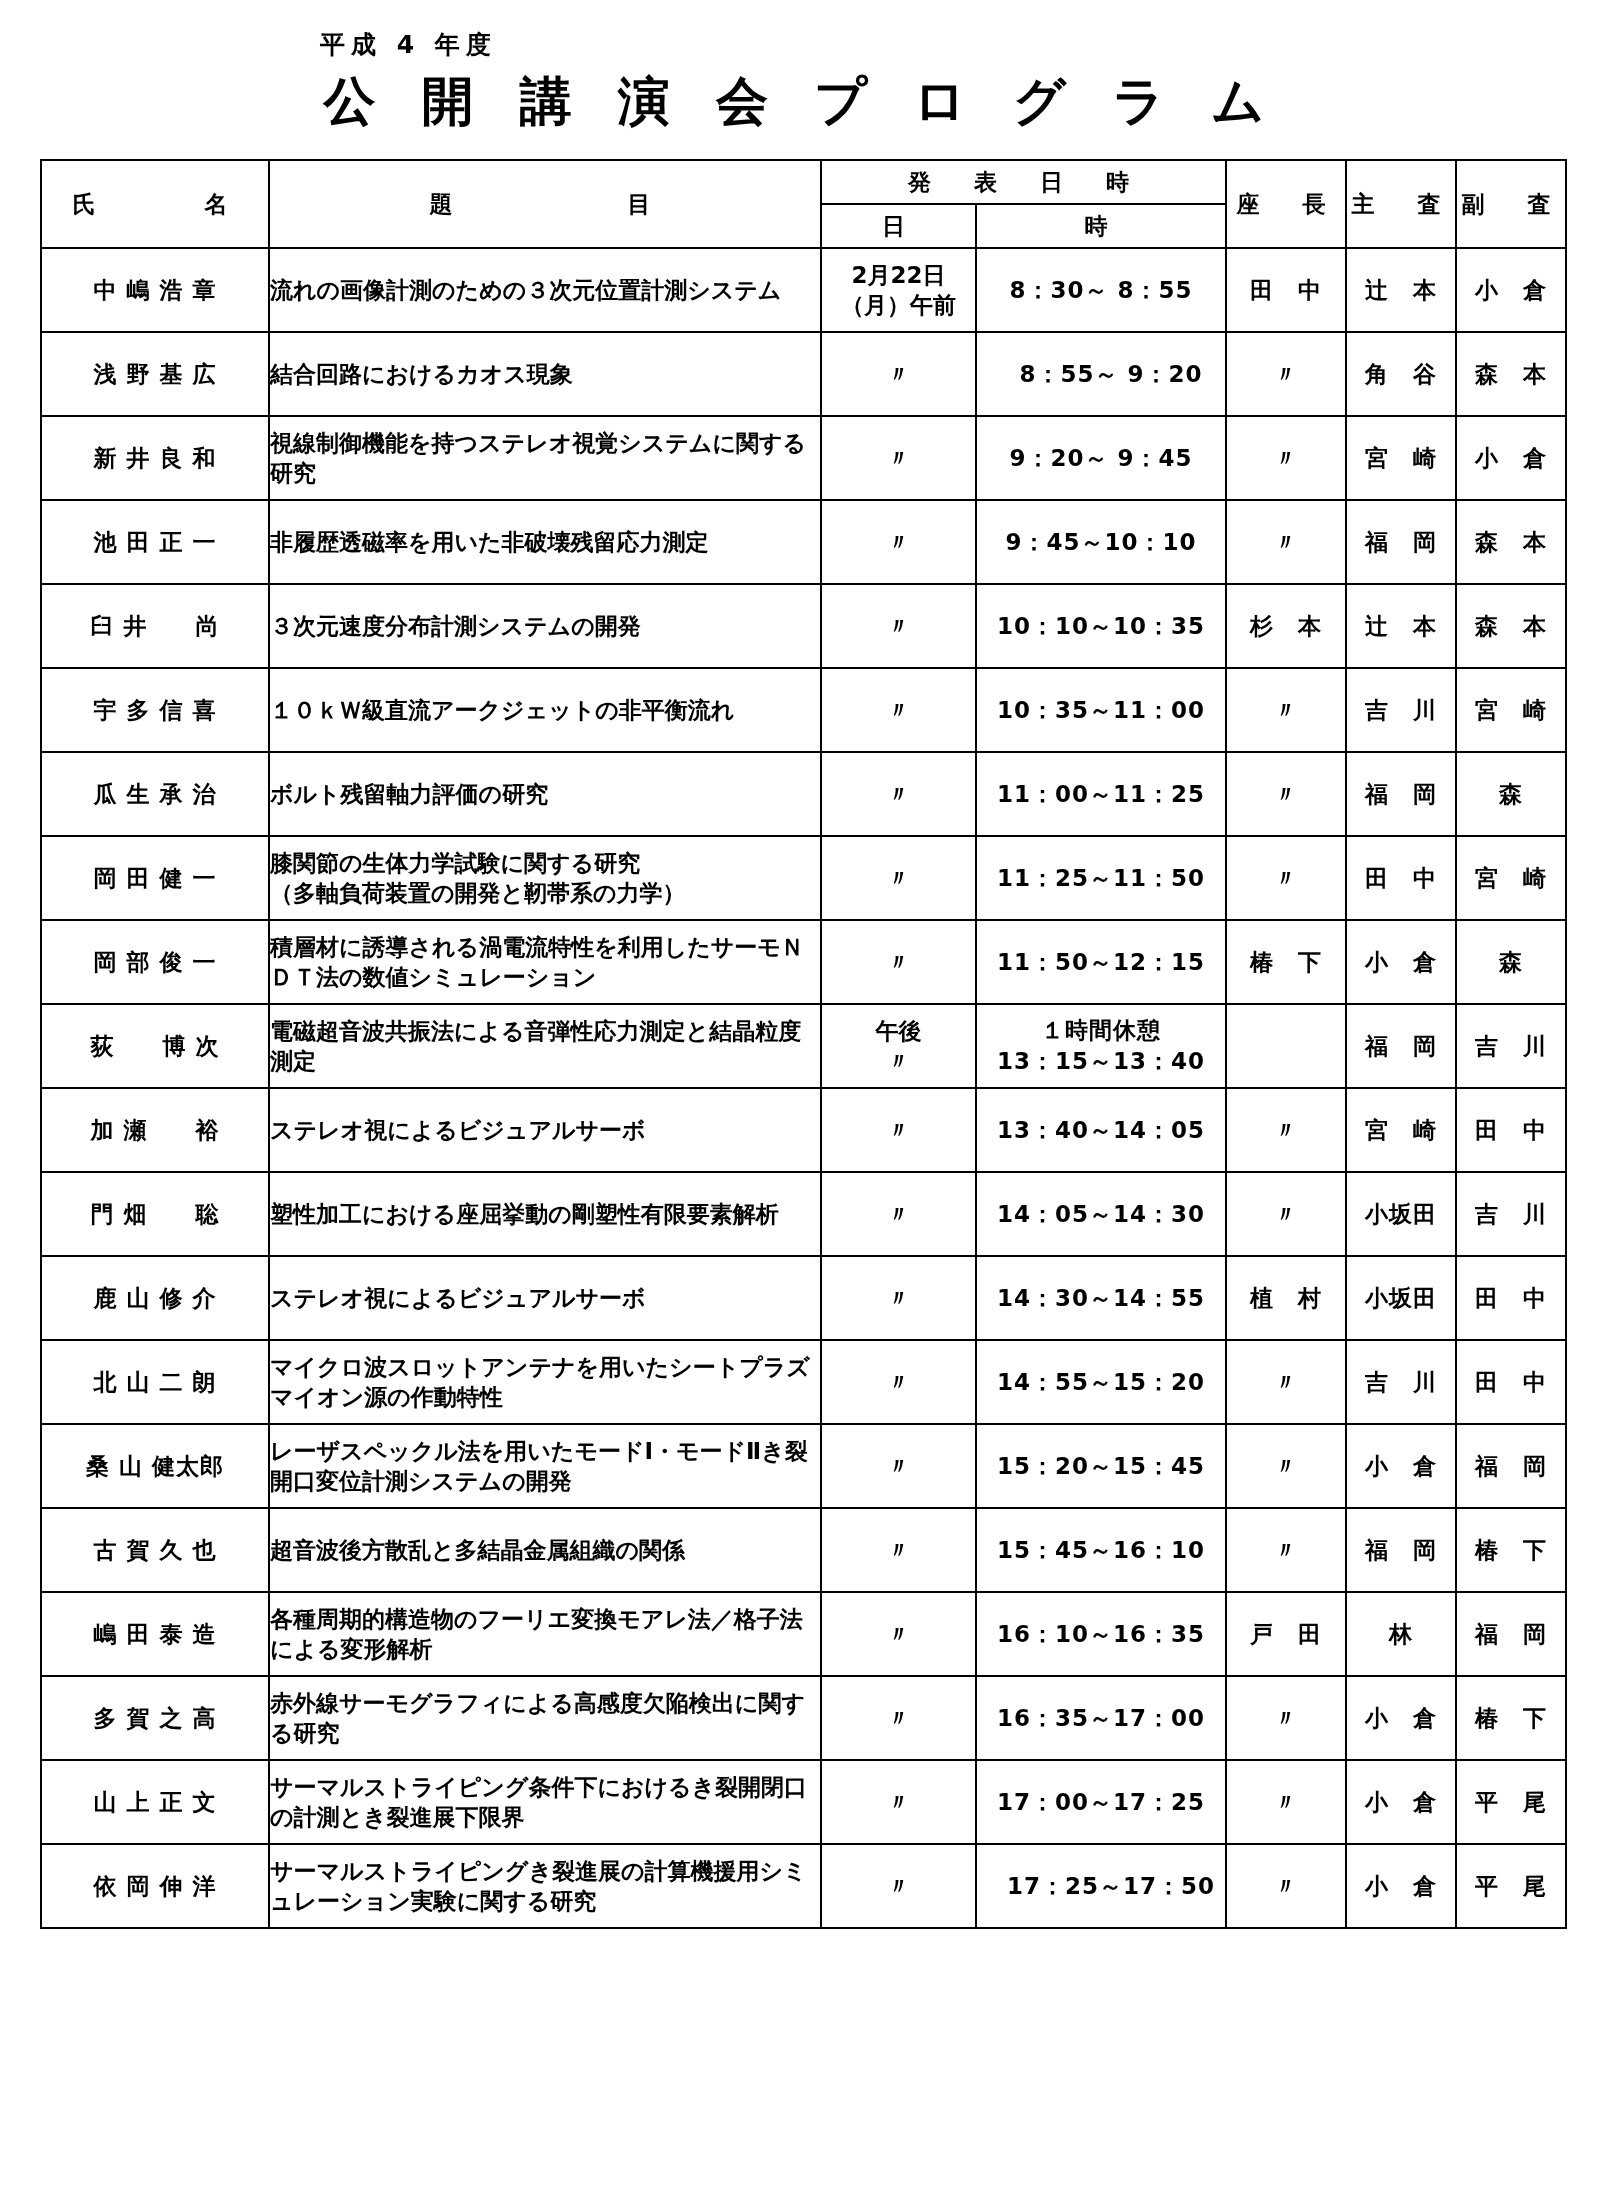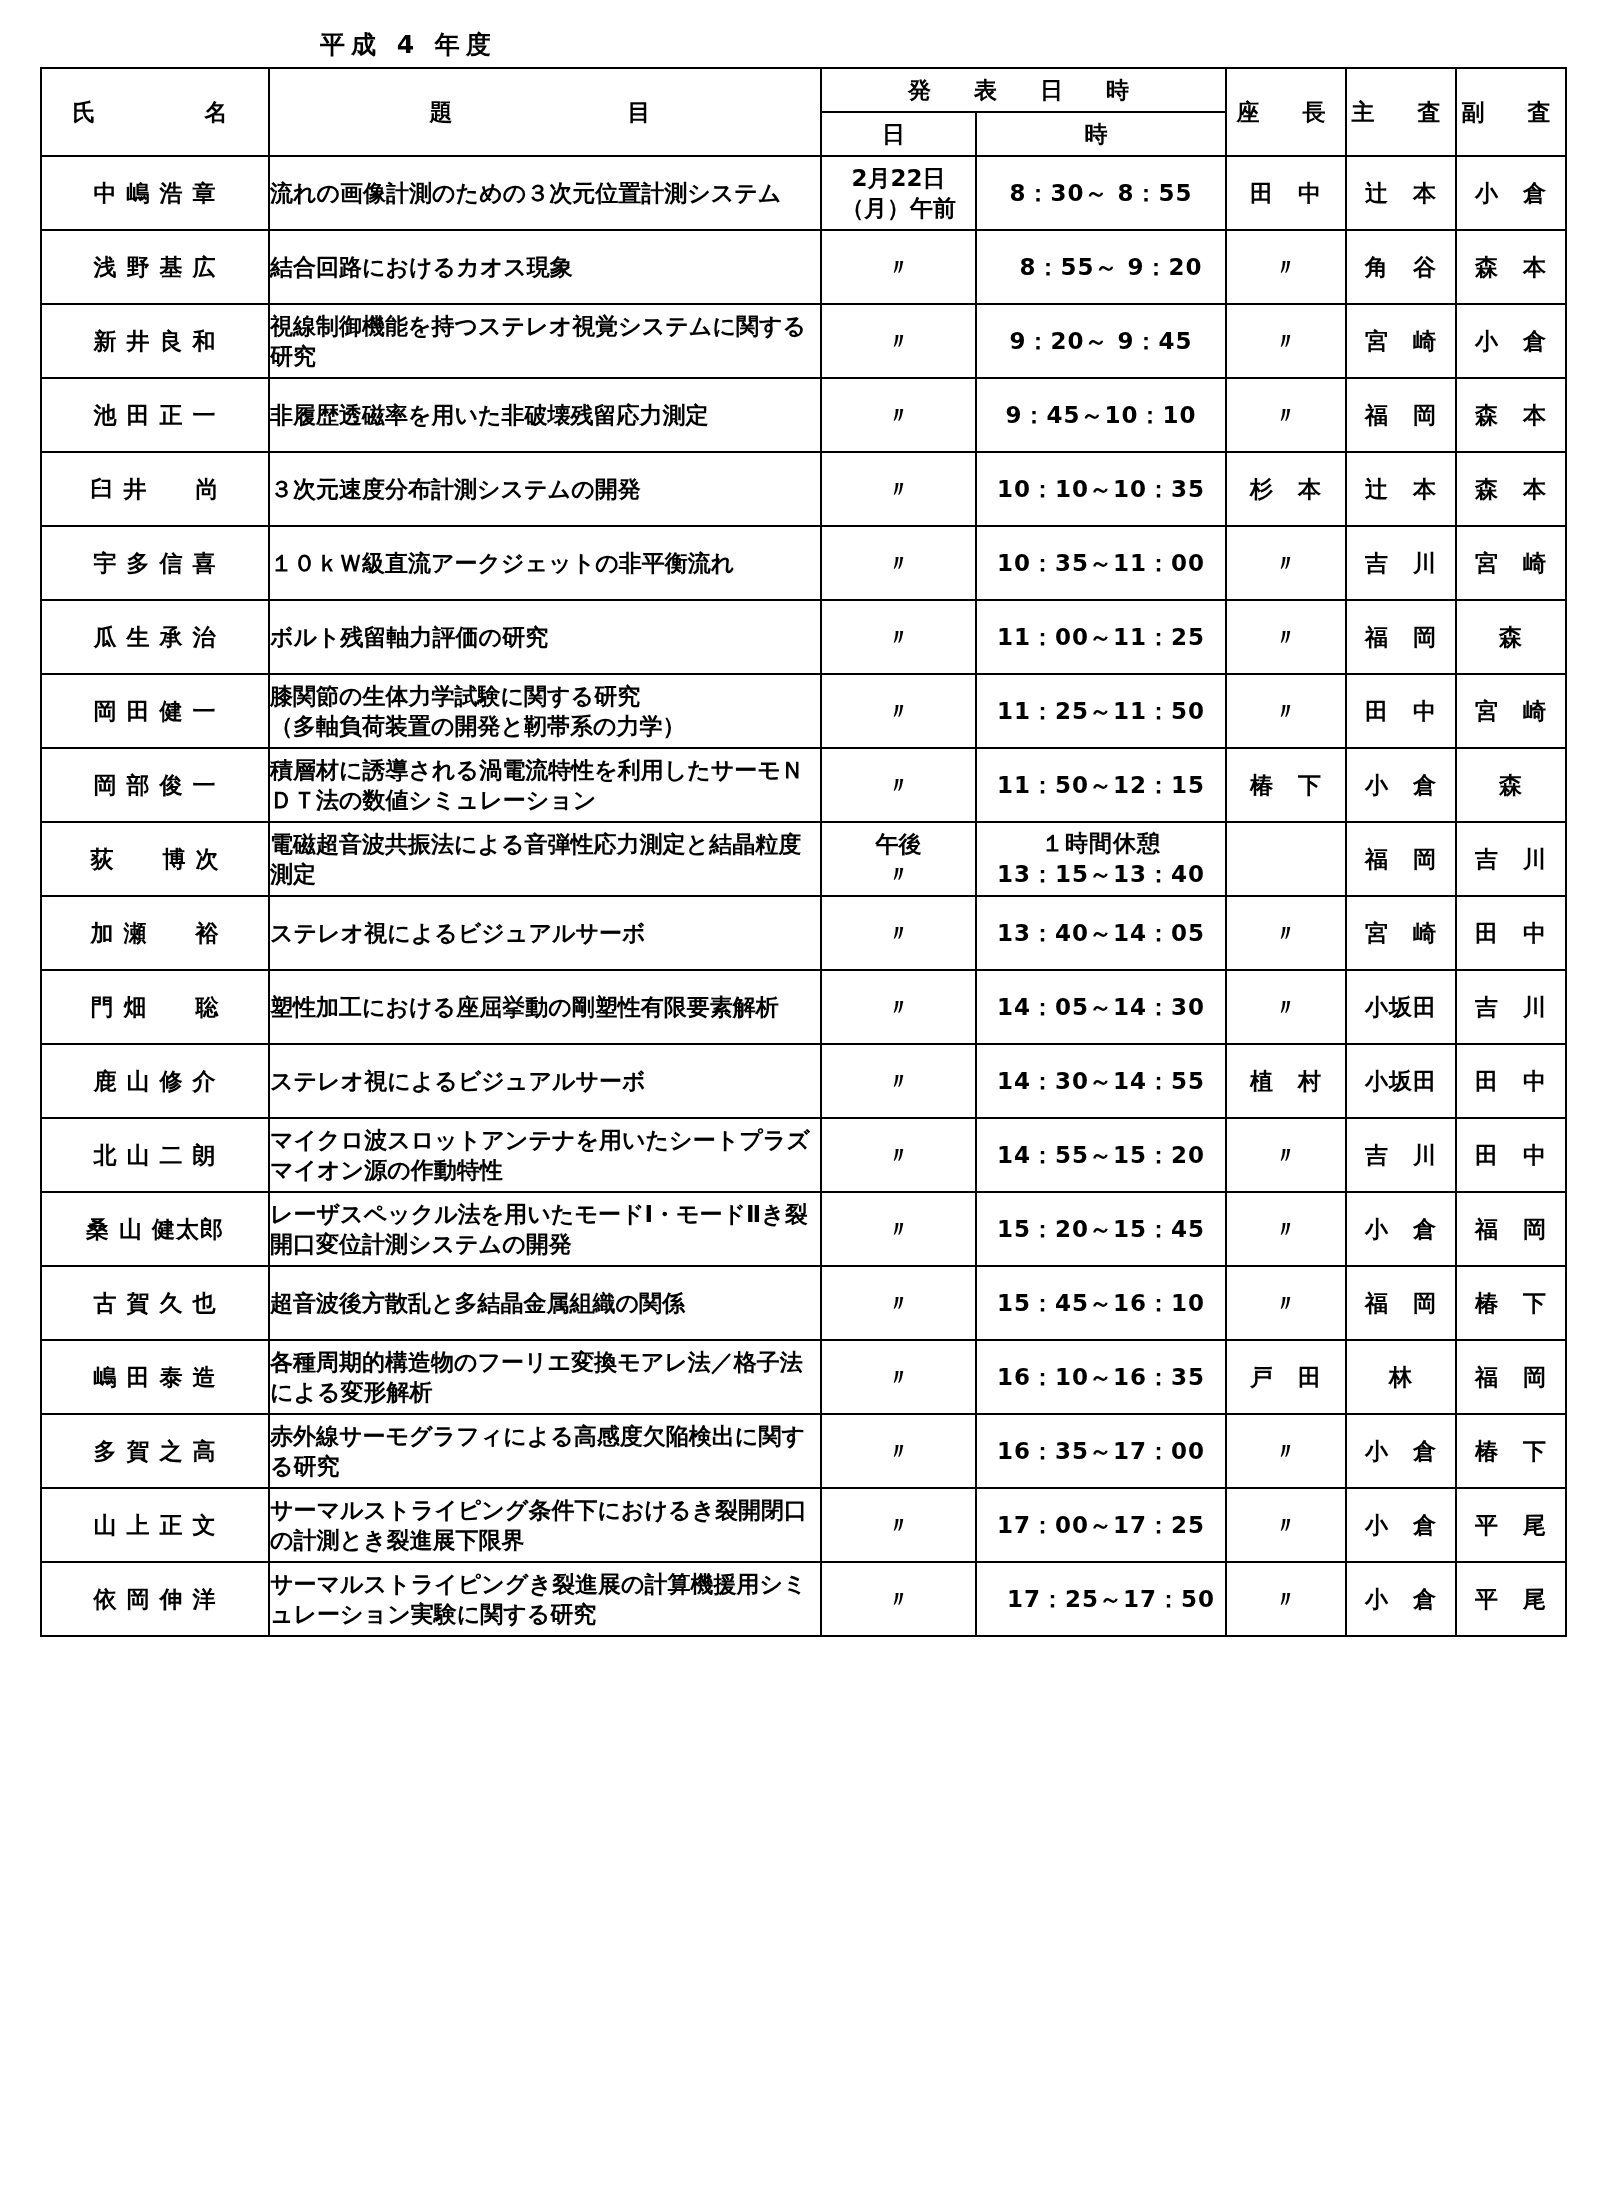--- a/index.html
+++ b/index.html
@@ -98,27 +98,28 @@
     font-size: 23px;
     letter-spacing: 1px;
     white-space: nowrap;
   }
   td.chair, td.supervisor, td.reviewer {
     text-align: center;
     font-size: 24px;
     letter-spacing: 1px;
     white-space: nowrap;
   }
-  tr.row { height: 74px; }
+  tr.row { height: 84px; }
 </style>
 </head>
 <body>
 
 <div class="page">
   <div class="pretitle">平成 4 年度</div>
+  <div class="maintitle">公 開 講 演 会 プ ロ グ ラ ム</div>
 
   <table class="program">
     <colgroup>
       <col class="c-name">
         <col class="c-title">
         <col class="c-day">
         <col class="c-time">
         <col class="c-chair">
         <col class="c-main">
         <col class="c-sub">

